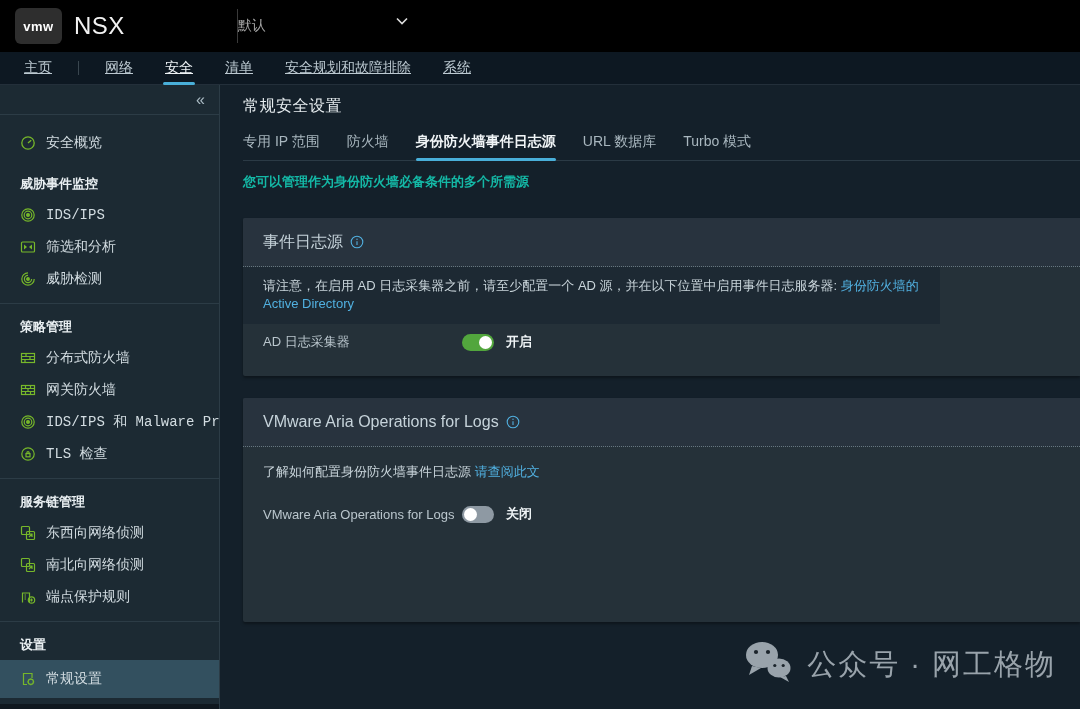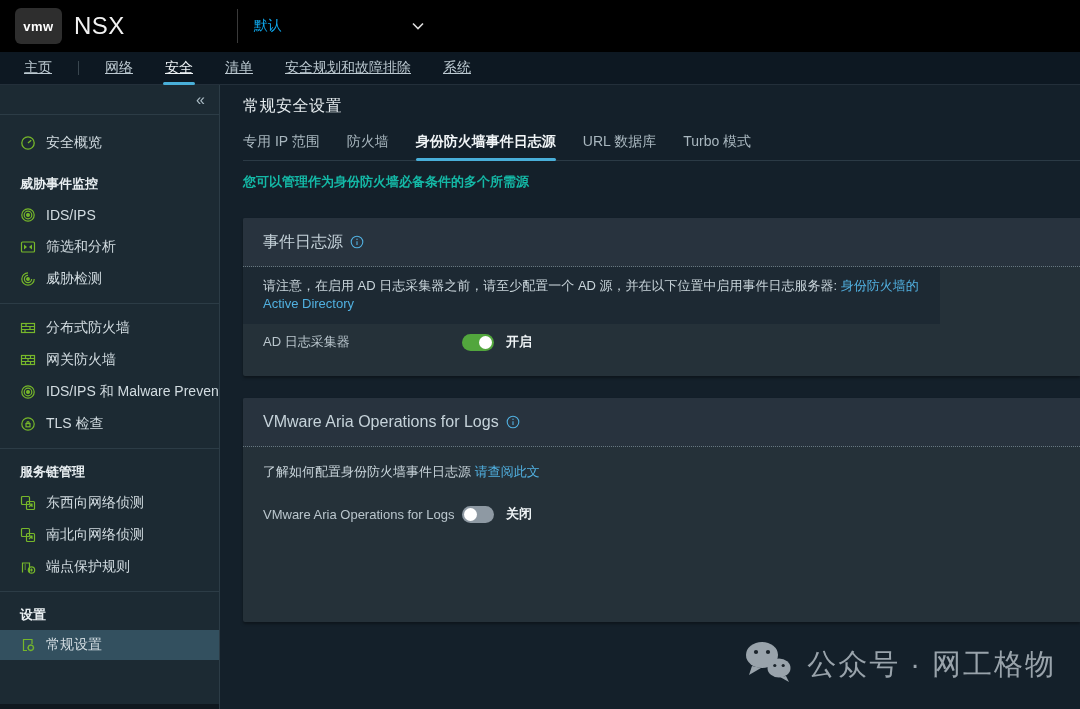--- a/index.html
+++ b/index.html
@@ -6,21 +6,21 @@
   html,body { width:1080px; height:709px; overflow:hidden; background:#14202a;
     font-family:"Liberation Sans","DejaVu Sans",sans-serif; }
 
   
   .topbar { height:52px; background:#000; display:flex; align-items:center; }
   .logo-tile { width:47px; height:36px; margin-left:15px; background:#2e2e2e; border-radius:6px;
     display:flex; align-items:center; justify-content:center; color:#fff; font-weight:bold;
     font-size:13px; letter-spacing:0.5px; }
   .product-name { color:#f2f2f2; font-size:24px; margin-left:12px; letter-spacing:0.5px; }
   .topbar-sep { width:1px; height:34px; background:#3a3a3a; margin-left:112px; }
-  .org-select { display:flex; align-items:center; color:#0ea5e9; font-size:14px; margin-left:16px;
+  .org-select { display:flex; align-items:flex-start; color:#a3a3a3; font-size:14px; 
     width:170px; justify-content:space-between; cursor:pointer; }
   .chev svg { display:block; }
 
   
   .navbar { height:33px; background:#0d1822; display:flex; align-items:center;
     border-bottom:1px solid #232f3a; }
   .nav-item { color:#bcc9d1; font-size:14px; margin:0 14px; padding:6px 2px 7px; position:relative; cursor:pointer;text-decoration:underline; }
   .nav-item:first-child { margin-left:22px; }
   .nav-item.active { color:#eef3f6; }
   .nav-item.active::after { content:""; position:absolute; left:0; right:0; bottom:-1px; height:3px;
@@ -28,29 +28,29 @@
   .nav-sep { width:1px; height:14px; background:#39464f; margin:0 10px; }
 
   
   .body-wrap { display:flex; height:624px; }
 
   
   .sidebar { width:220px; background:#1c2a33; border-right:1px solid #2c3c46; display:flex;
     flex-direction:column; position:relative; }
   .collapse-row { height:30px; border-bottom:1px solid #2c3c46; display:flex; align-items:center;
     justify-content:flex-end; padding-right:14px; color:#a9bac3; font-size:16px; cursor:pointer; }
-  .sb-scroll { padding-top:12px; }
+  .sb-scroll { padding-top:12px;font-family:Liberation Mono, monospace; }
   .sb-item { height:32px; display:flex; align-items:center; padding-left:20px; color:#d2dce1;
     font-size:14px; cursor:pointer; white-space:nowrap; overflow:hidden; }
   .sb-item .sb-icon { width:16px; height:16px; margin-right:10px; flex:0 0 16px; }
   .sb-header { height:30px; display:flex; align-items:center; padding-left:20px; color:#e9eff2;
     font-size:13px; font-weight:bold; margin-top:6px; }
   .sb-header.first { margin-top:10px; }
   .sb-divider { height:1px; background:#2c3c46; margin:8px 0; }
-  .sb-item.selected { background:#33505f; height:30px; }
+  .sb-item.selected { background:#33505f; height:38px; }
   .sb-bottom-strip { position:absolute; left:0; right:0; bottom:0; height:5px; background:#10181f; }
   .sb-icon svg { display:block; }
 
   
   .main { flex:1; background:#14202a; padding-left:23px; position:relative; overflow:hidden; }
   .page-title { color:#e6ecef; font-size:16px; font-weight:500; margin-top:11px; letter-spacing:0.5px; }
   .tabs-row { display:flex; margin-top:16px; border-bottom:1px solid #2b3a45; }
   .tab { color:#a9b7bf; font-size:14px; margin-right:27px; padding-bottom:9px; position:relative; cursor:pointer; }
   .tab.active { color:#f0f4f6; font-weight:bold; }
   .tab.active::after { content:""; position:absolute; left:0; right:0; bottom:-1px; height:3px;
@@ -159,20 +159,21 @@
           <svg width="16" height="16" viewBox="0 0 16 16" fill="none" stroke="#76b72a" stroke-width="1.2">
             <path d="M14.2 8 A6.2 6.2 0 1 1 8 1.8"></path>
               <path d="M11.6 8 A3.6 3.6 0 1 1 8 4.4"></path>
               <circle cx="8" cy="8" r="1.3" fill="#76b72a"></circle>
             </svg>
         </span>
         <span>威胁检测</span>
       </div>
 
       <div class="sb-divider"></div>
+      <div class="sb-header">策略管理</div>
 
       <div class="sb-item">
         <span class="sb-icon">
           <svg width="16" height="16" viewBox="0 0 16 16" fill="none" stroke="#76b72a" stroke-width="1.2">
             <rect x="1.5" y="3.5" width="13" height="9"></rect>
               <path d="M1.5 6.5 H14.5 M1.5 9.5 H14.5 M6 3.5 V6.5 M10 6.5 V9.5 M5 9.5 V12.5"></path>
             </svg>
         </span>
         <span>分布式防火墙</span>
       </div>

